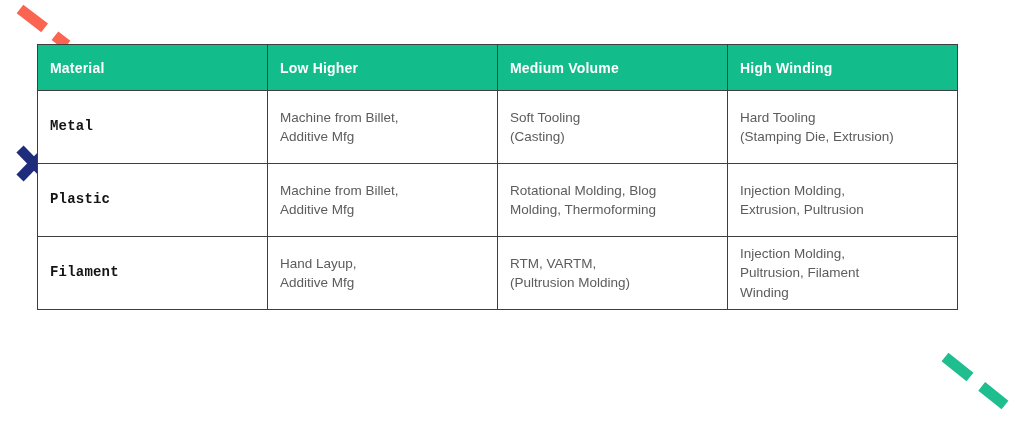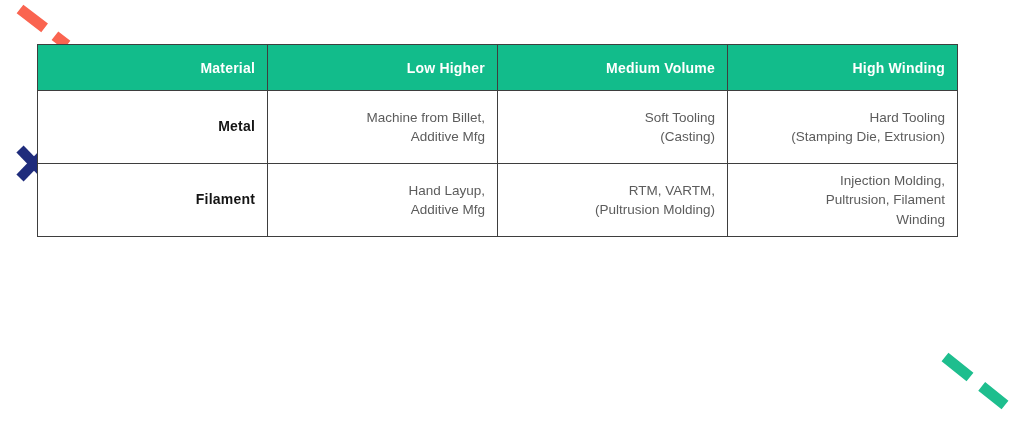--- a/index.html
+++ b/index.html
@@ -20,21 +20,21 @@
   table.vol-table {
     position: absolute;
     left: 37px;
     top: 44px;
     width: 921px;
     border-collapse: collapse;
     table-layout: fixed;
   }
   .vol-table th, .vol-table td {
     border: 1.5px solid var(--border, #3e3e3e);
-    text-align: right;
+    text-align: left;
     vertical-align: middle;
     padding: 4px 12px;
   }
   .vol-table thead tr { height: 46px; }
   .vol-table th {
     background: var(--header_bg, #12bc8b);
     color: var(--header_text, #fff);
     font-size: 14px;
     font-weight: bold;
     letter-spacing: 0.2px;
@@ -52,20 +52,21 @@
     background: #fff;
   }
   .vol-table tr.cost-row td { background: var(--cost_row_bg, #cdf4e8); }
   .vol-table tr.data-row { height: 73px; }
   .vol-table td.label-cell {
     font-weight: bold;
     font-size: 14px;
     color: var(--label_text, #141414);
     white-space: normal;
     letter-spacing: 0.2px;
+    font-family: Liberation Mono, monospace;
   }
 </style>
 </head>
 <body>
 
 <div class="stage">
 
   <svg class="deco" viewBox="0 0 1024 432" xmlns="http://www.w3.org/2000/svg">
     <line x1="20" y1="9" x2="67" y2="45" stroke-width="11" stroke-dasharray="31 13" stroke-linecap="butt" stroke="#FA6450"></line>
     <g>
@@ -88,20 +89,29 @@
       <tr class="data-row">
         <td class="label-cell">Metal</td>
         <td>Machine from Billet,
 Additive Mfg</td>
         <td>Soft Tooling
 (Casting)</td>
         <td>Hard Tooling
 (Stamping Die, Extrusion)</td>
       </tr>
       <tr class="data-row">
+        <td class="label-cell">Plastic</td>
+        <td>Machine from Billet,
+Additive Mfg</td>
+        <td>Rotational Molding, Blog
+Molding, Thermoforming</td>
+        <td>Injection Molding,
+Extrusion, Pultrusion</td>
+      </tr>
+      <tr class="data-row">
         <td class="label-cell">Filament</td>
         <td>Hand Layup,
 Additive Mfg</td>
         <td>RTM, VARTM,
 (Pultrusion Molding)</td>
         <td>Injection Molding,
 Pultrusion, Filament
 Winding</td>
       </tr>
     </tbody>

